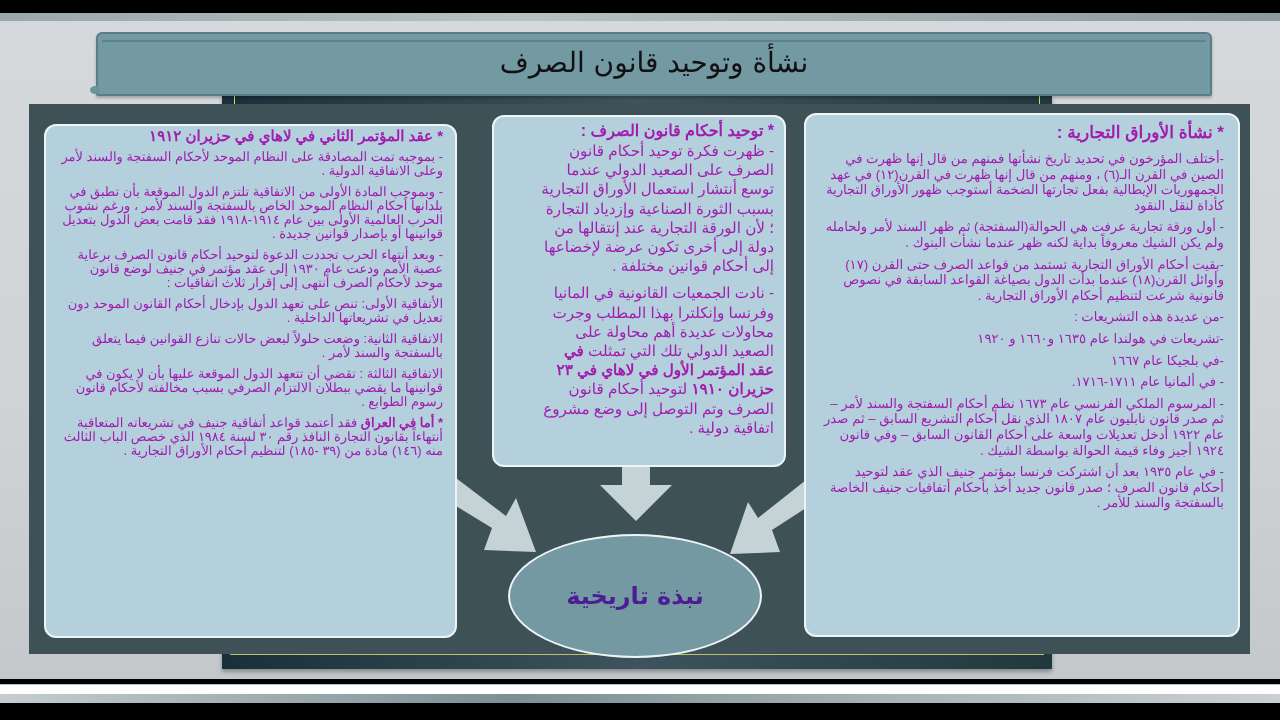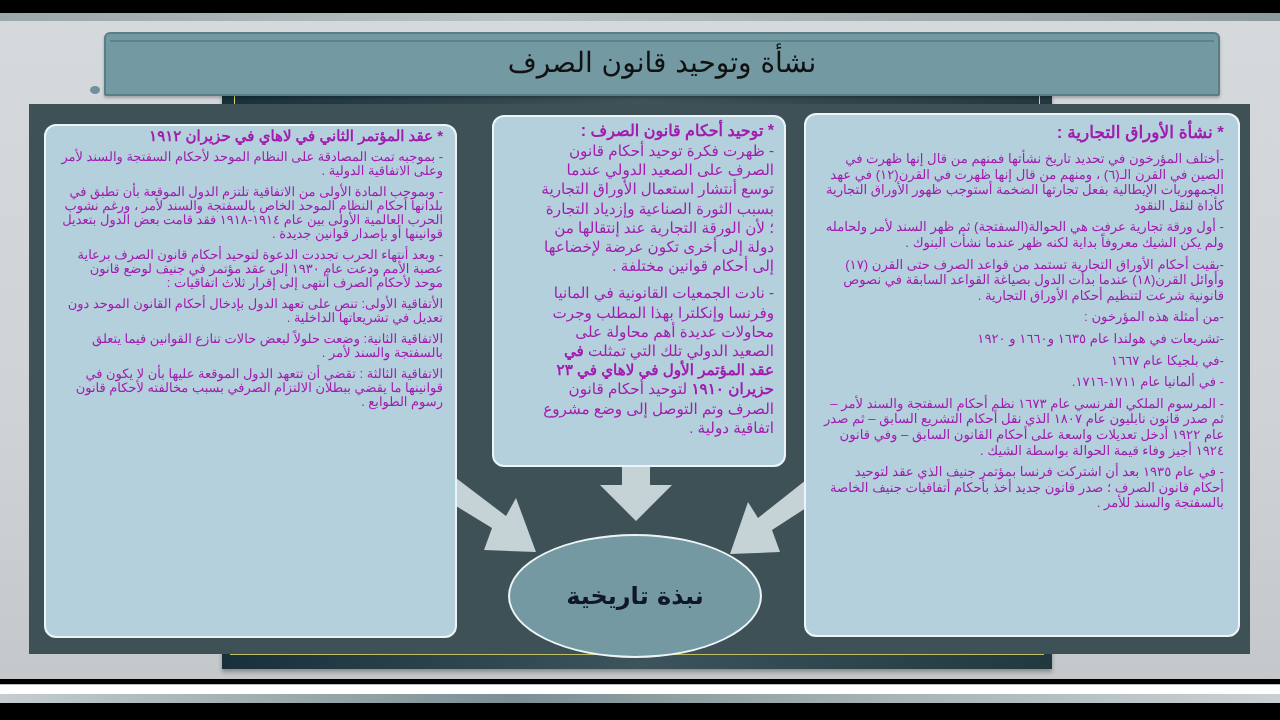--- a/index.html
+++ b/index.html
@@ -10,21 +10,21 @@
   .screen {
     position:absolute; left:0; top:13px; width:1280px; height:666px;
     background:linear-gradient(180deg,#d6d9dc 0%,#cfd3d6 60%,#c4c8cb 100%);
   }
   .topstrip {
     position:absolute; left:0; top:13px; width:1280px; height:8px;
     background:linear-gradient(90deg,#9aa7ab,#b7c0c3 40%,#8c999d);
   }
   
   .banner {
-    position:absolute; left:104px; top:32px; width:1112px; height:60px;
+    position:absolute; left:96px; top:32px; width:1112px; height:60px;
     background:#7399a3; border:2px solid #5a7d86; border-radius:6px 6px 2px 2px;
     box-shadow:0 2px 3px rgba(0,0,0,.25);
   }
   .banner:before {
     content:""; position:absolute; left:4px; right:4px; top:2px; height:4px;
     border-bottom:2px solid #5c828b;
   }
   .banner-curl {
     position:absolute; left:90px; top:86px; width:10px; height:8px;
     background:#6e929b; border-radius:50%;
@@ -62,21 +62,21 @@
   .box-left h3 { font-size:15px; margin-bottom:4px; }
   .box-left p { font-size:13px; line-height:14px; margin-bottom:7px; }
   b.em { font-weight:bold; }
   
   .arrow { position:absolute; }
   .ellipse {
     position:absolute; left:508px; top:534px; width:250px; height:120px;
     border-radius:50%; background:#7599a2; border:2px solid #eef4f6;
     display:flex; align-items:center; justify-content:center;
   }
-  .ellipse span { font-family:"DejaVu Sans", sans-serif; font-weight:bold; font-size:24px; color:#0f172a; direction:rtl; }
+  .ellipse span { font-family:"DejaVu Sans", sans-serif; font-weight:bold; font-size:24px; color:#4c1d95; direction:rtl; }
   
   .bottombar {
     position:absolute; left:0; top:684px; width:1280px; height:10px; background:#fff;
     border-top:1px solid #b9bcbf;
   }
   .bottomstrip {
     position:absolute; left:0; top:694px; width:1280px; height:9px;
     background:linear-gradient(90deg,#c5cdd0,#7c8f93 40%,#a8b4b7 70%,#c9d0d2);
   }
 </style>
@@ -111,21 +111,21 @@
 
 <div class="ellipse">
   <span>نبذة تاريخية</span>
 </div>
 
 <div class="box box-right">
   <h3>* نشأة الأوراق التجارية :</h3>
   <p>-أختلف المؤرخون في تحديد تاريخ نشأتها فمنهم من قال إنها ظهرت في الصين في القرن الـ(٦) ، ومنهم من قال إنها ظهرت في القرن(١٢) في عهد الجمهوريات الإيطالية بفعل تجارتها الضخمة أستوجب ظهور الأوراق التجارية كأداة لنقل النقود</p>
   <p>- أول ورقة تجارية عرفت هي الحوالة(السفتجة) ثم ظهر السند لأمر ولحامله ولم يكن الشيك معروفاً بداية لكنه ظهر عندما نشأت البنوك .</p>
   <p>-بقيت أحكام الأوراق التجارية تستمد من قواعد الصرف حتى القرن (١٧) وأوائل القرن(١٨) عندما بدأت الدول بصياغة القواعد السابقة في نصوص قانونية شرعت لتنظيم أحكام الأوراق التجارية .</p>
-  <p>-من أمثلة هذه المؤرخون :</p>
+  <p>-من عديدة هذه التشريعات :</p>
   <p>-تشريعات في هولندا عام ١٦٣٥ و١٦٦٠ و ١٩٢٠</p>
   <p>-في بلجيكا عام ١٦٦٧</p>
   <p>- في ألمانيا عام ١٧١١-١٧١٦.</p>
   <p>- المرسوم الملكي الفرنسي عام ١٦٧٣ نظم أحكام السفتجة والسند لأمر – ثم صدر قانون نابليون عام ١٨٠٧ الذي نقل أحكام التشريع السابق – ثم صدر عام ١٩٢٢ أدخل تعديلات واسعة على أحكام القانون السابق – وفي قانون ١٩٢٤ أجيز وفاء قيمة الحوالة بواسطة الشيك .</p>
   <p>- في عام ١٩٣٥ بعد أن اشتركت فرنسا بمؤتمر جنيف الذي عقد لتوحيد أحكام قانون الصرف ؛ صدر قانون جديد أخذ بأحكام أتفاقيات جنيف الخاصة بالسفتجة والسند للأمر .</p>
 </div>
 
 <div class="box box-mid">
   <h3>* توحيد أحكام قانون الصرف :</h3>
   <p>- ظهرت فكرة توحيد أحكام قانون الصرف على الصعيد الدولي عندما توسع أنتشار استعمال الأوراق التجارية بسبب الثورة الصناعية وإزدياد التجارة ؛ لأن الورقة التجارية عند إنتقالها من دولة إلى أخرى تكون عرضة لإخضاعها إلى أحكام قوانين مختلفة .</p>
@@ -133,16 +133,17 @@
 </div>
 
 <div class="box box-left">
   <h3>* عقد المؤتمر الثاني في لاهاي  في حزيران ١٩١٢</h3>
   <p>- بموجبه تمت المصادقة على النظام الموحد لأحكام السفتجة والسند لأمر وعلى الاتفاقية الدولية .</p>
   <p>-  وبموجب المادة الأولى من الاتفاقية تلتزم الدول الموقعة بأن تطبق في بلدانها أحكام النظام الموحد الخاص بالسفتجة والسند لأمر ، ورغم نشوب الحرب العالمية الأولى بين عام ١٩١٤-١٩١٨ فقد قامت بعض الدول بتعديل قوانينها أو بإصدار قوانين جديدة .</p>
   <p>- وبعد أنتهاء الحرب تجددت الدعوة لتوحيد أحكام قانون الصرف برعاية عصبة الأمم ودعت عام ١٩٣٠ إلى عقد مؤتمر في جنيف لوضع قانون موحد لأحكام الصرف أنتهى إلى إقرار ثلاث اتفاقيات :</p>
   <p>الأتفاقية الأولى: تنص على تعهد الدول بإدخال أحكام القانون الموحد دون تعديل في تشريعاتها الداخلية .</p>
   <p>الاتفاقية الثانية: وضعت حلولاً لبعض حالات تنازع القوانين فيما يتعلق بالسفتجة والسند لأمر .</p>
   <p>الاتفاقية الثالثة : تقضي أن تتعهد الدول الموقعة عليها بأن لا يكون في قوانينها ما يقضي ببطلان الالتزام الصرفي بسبب مخالفته لأحكام قانون رسوم الطوابع .</p>
+  <p><b class="em">* أما في العراق</b><span> فقد أعتمد قواعد أتفاقية جنيف في تشريعاته المتعاقبة أنتهاءاً بقانون التجارة النافذ رقم ٣٠ لسنة ١٩٨٤ الذي خصص الباب الثالث منه (١٤٦) مادة من (٣٩ -١٨٥) لتنظيم أحكام الأوراق التجارية .</span></p>
 </div>
 
 <div class="bottombar"></div>
 <div class="bottomstrip"></div>
 
 </body></html>

